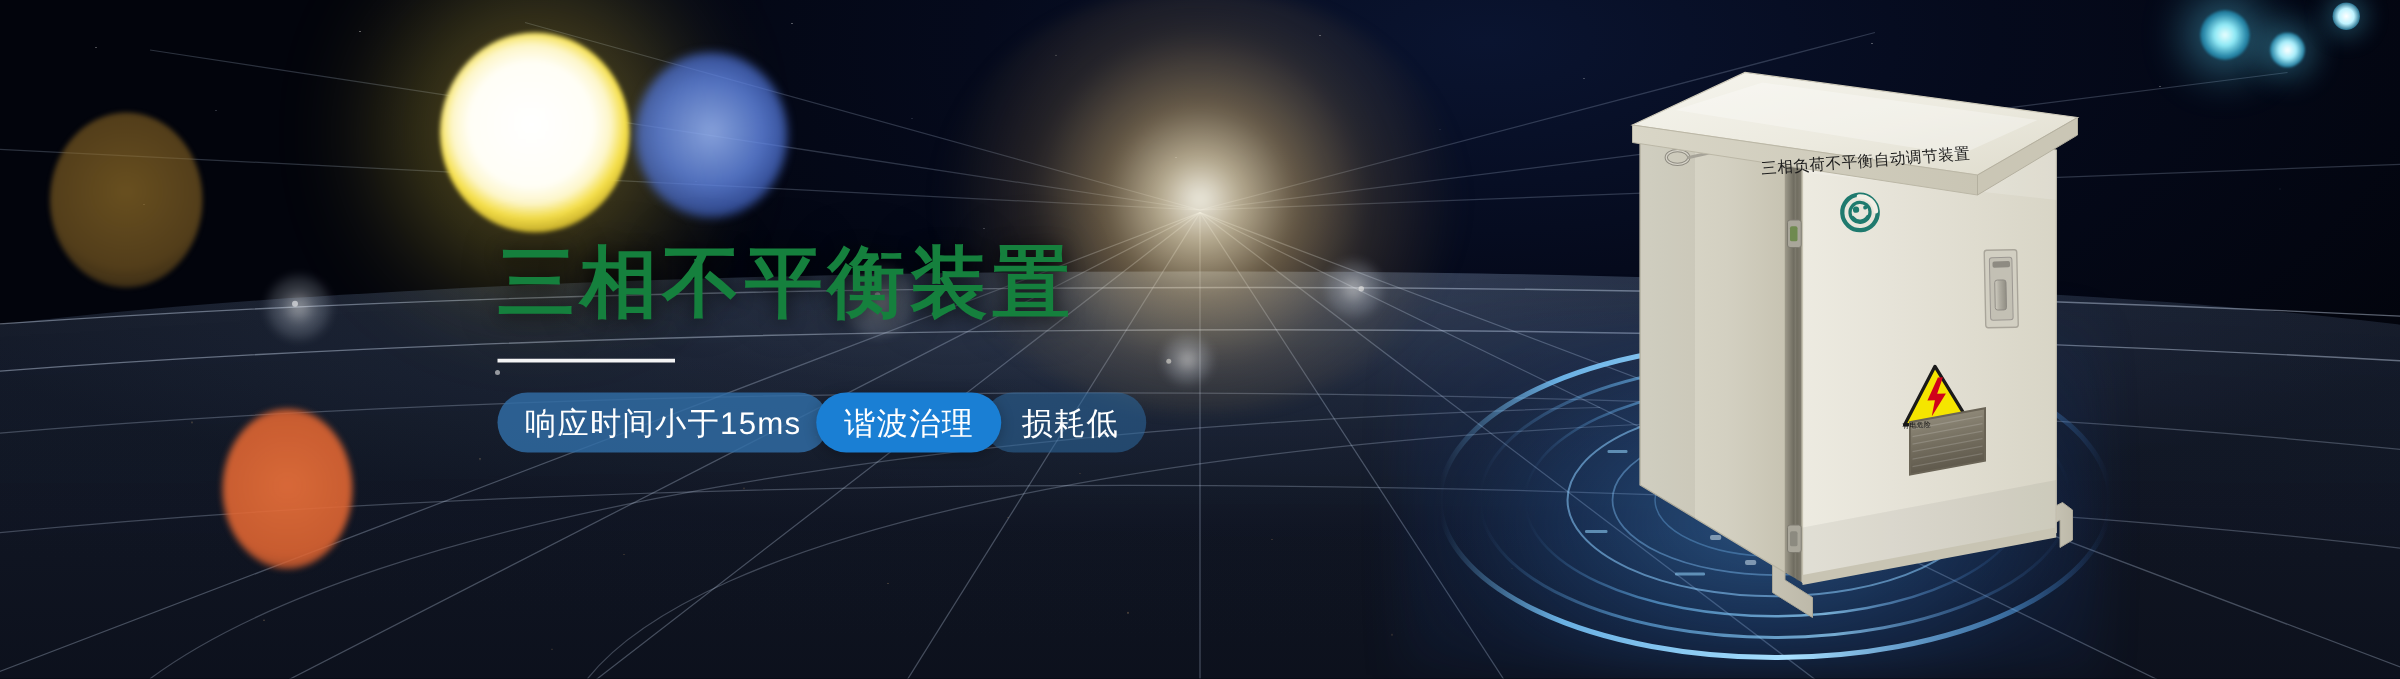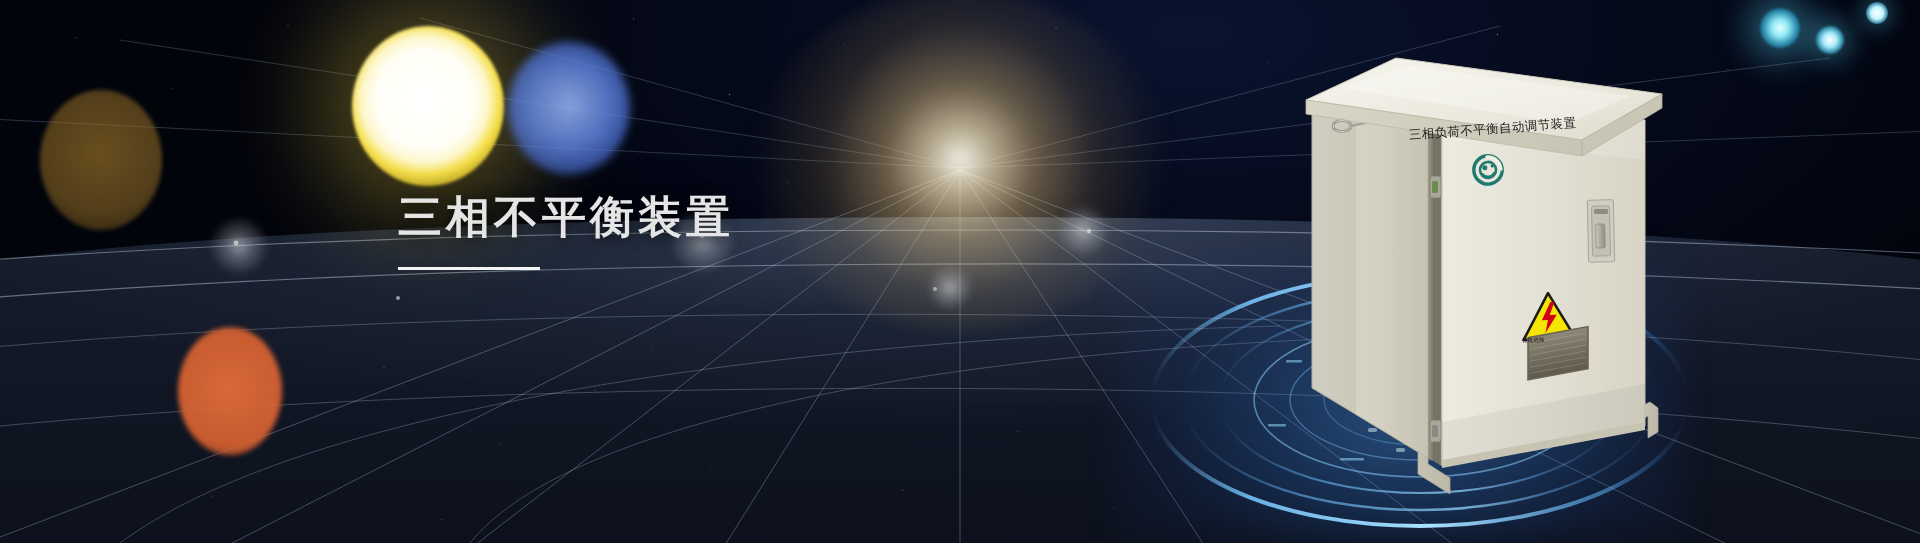--- a/index.html
+++ b/index.html
@@ -157,24 +157,24 @@
     position:absolute; border-radius:50%;
     background:radial-gradient(circle, rgba(255,255,255,.55) 0%, rgba(230,240,255,.22) 40%, rgba(180,200,230,0) 100%);
     filter:blur(4px);
   }
 
   
   .copy{
     position:absolute; left:398px; top:192px; z-index:30;
   }
   .headline{
-    font-size:44px;
+    font-size:62px;
     font-weight:bold;
     letter-spacing:4px;
-    color:#e5e5e5;
+    color:#15803d;
     line-height:1.12;
     text-shadow:0 2px 14px rgba(0,0,0,.60), 0 0 38px rgba(0,0,0,.45);
     white-space:nowrap;
   }
   .rule{
     width:142px; height:3px;
     background:#ffffff;
     margin:26px 0 0 0;
     opacity:.95;
   }
@@ -331,20 +331,25 @@
   <div class="flare-soft" style="left:674px;top:212px;width:58px;height:58px;"></div>
   <div class="flare-soft" style="left:1060px;top:208px;width:46px;height:46px;"></div>
   <div class="flare-soft" style="left:1424px;top:218px;width:44px;height:44px;"></div>
   <div class="flare-soft" style="left:930px;top:268px;width:40px;height:40px;"></div>
 
   <div class="copy">
     <div class="headline">三相不平衡装置</div>
 
     <div class="rule"></div>
 
+    <div class="badges">
+      <div class="badge badge-1">响应时间小于15ms</div>
+      <div class="badge badge-2">谐波治理</div>
+      <div class="badge badge-3">损耗低</div>
+    </div>
   </div>
 
   <div class="ring-haze"></div>
   <div class="techring">
     <svg viewBox="0 0 620 330">
       <defs>
         <linearGradient id="rg" x1="0" y1="0" x2="1" y2="0">
           <stop offset="0%" stop-color="rgba(120,200,255,0)"></stop>
           <stop offset="18%" stop-color="rgba(120,200,255,.85)"></stop>
           <stop offset="52%" stop-color="rgba(170,225,255,1)"></stop>

